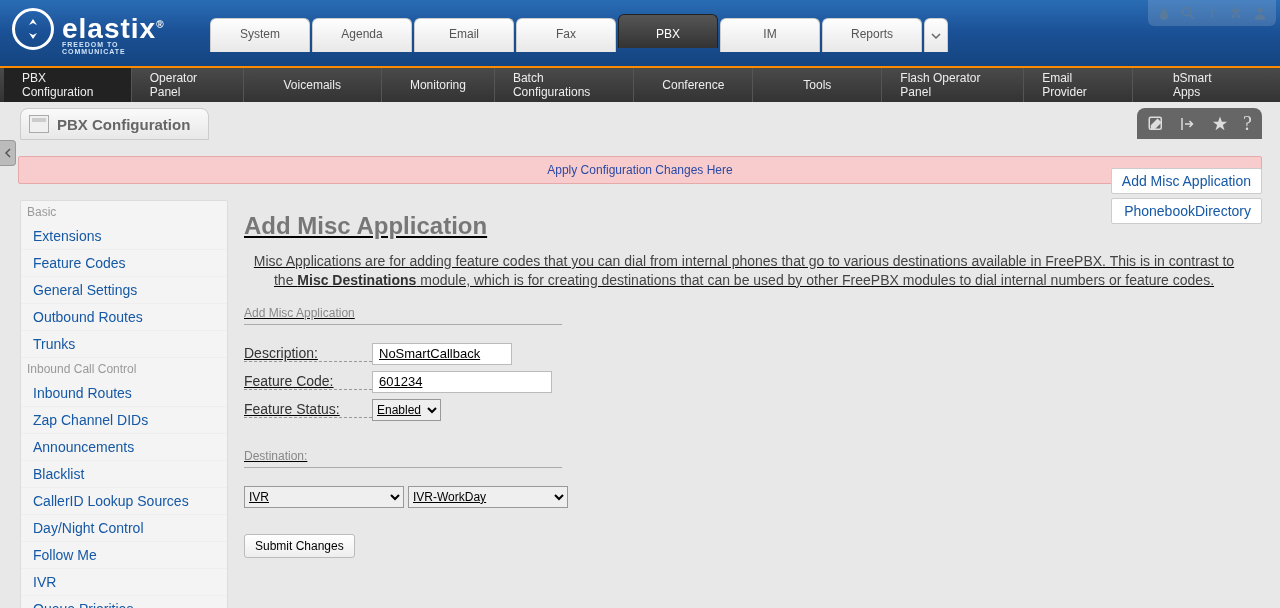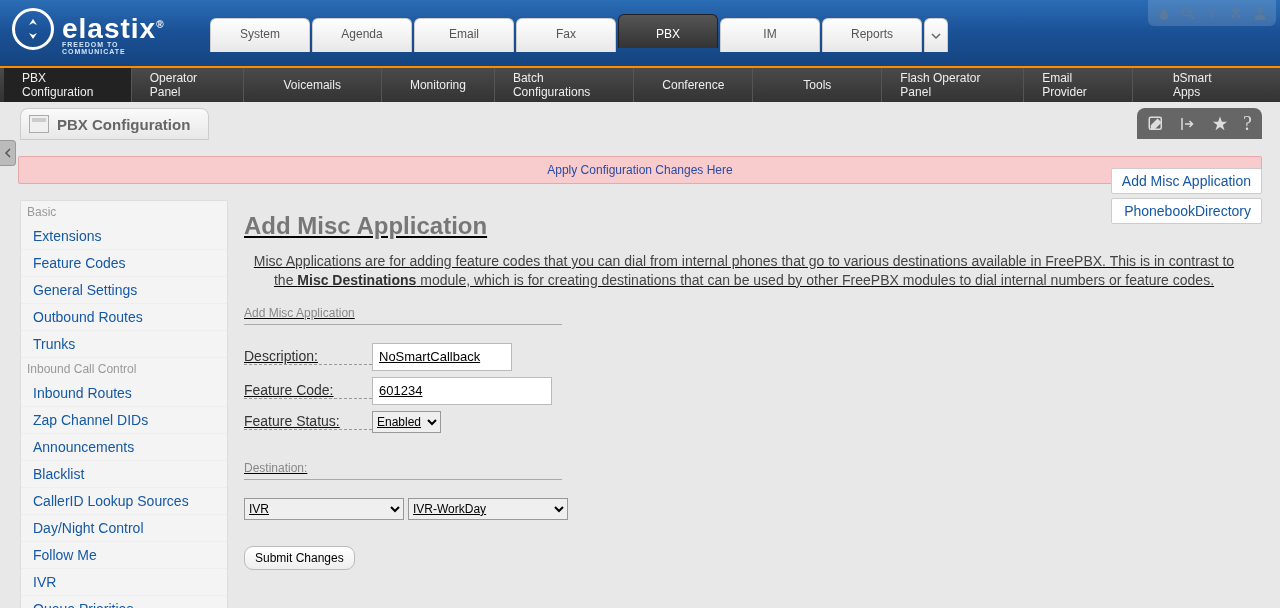--- a/index.html
+++ b/index.html
@@ -53,26 +53,26 @@
 .desc { color: #444; font-size: 14px; line-height: 1.35; margin-bottom: 16px; max-width: 1000px; text-align: center; }
 .desc b { color: #333; }
 
 .right-links { float: right; margin-top: -44px; }
 .right-links div { border: 1px solid #ccc; background: #fff; padding: 4px 10px; margin-bottom: 4px; text-align: right; color: #1558a5; font-size: 14px; cursor: pointer; border-radius: 2px; }
 
 .section-label { color: #888; font-size: 12px; padding-bottom: 4px; border-bottom: 1px solid #aaa; width: 318px; margin: 8px 0 18px; }
 
 .form-row { display: flex; align-items: center; margin-bottom: 6px; }
 .form-row label { width: 128px; color: #333; font-size: 14px; cursor: help; border-bottom: 1px dashed #999; display:inline-block; }
-.form-row input[type=text] { border: 1px solid #bbb; padding: 3px 6px; font-size: 13px; width: 140px; height: 28px; background: #fff; }
+.form-row input[type=text] { border: 1px solid #bbb; padding: 3px 6px; font-size: 13px; width: 140px; height: 22px; background: #fff; }
 .form-row input.wide { width: 180px; }
 .form-row select { border: 1px solid #999; font-size: 12px; height: 22px; background: #efefef; }
 select.dest { width: 160px; margin-right: 4px; }
 
-.submit-btn { margin-top: 20px; background: linear-gradient(180deg,#fff,#eee); border: 1px solid #bbb; border-radius: 9px; padding: 4px 10px; font-size: 12px; cursor: pointer; }
+.submit-btn { margin-top: 20px; background: linear-gradient(180deg,#fff,#eee); border: 1px solid #bbb; border-radius: 3px; padding: 4px 10px; font-size: 12px; cursor: pointer; }
 </style>
 </head>
 <body>
 
 <div class="header-banner">
   <div class="logo">
     <div class="logo-circle">
       <svg viewBox="0 0 24 24" fill="#fff">
           <path d="M12 2 L16 8 L12 6 L8 8 Z M12 22 L8 16 L12 18 L16 16 Z"></path>
         </svg>

